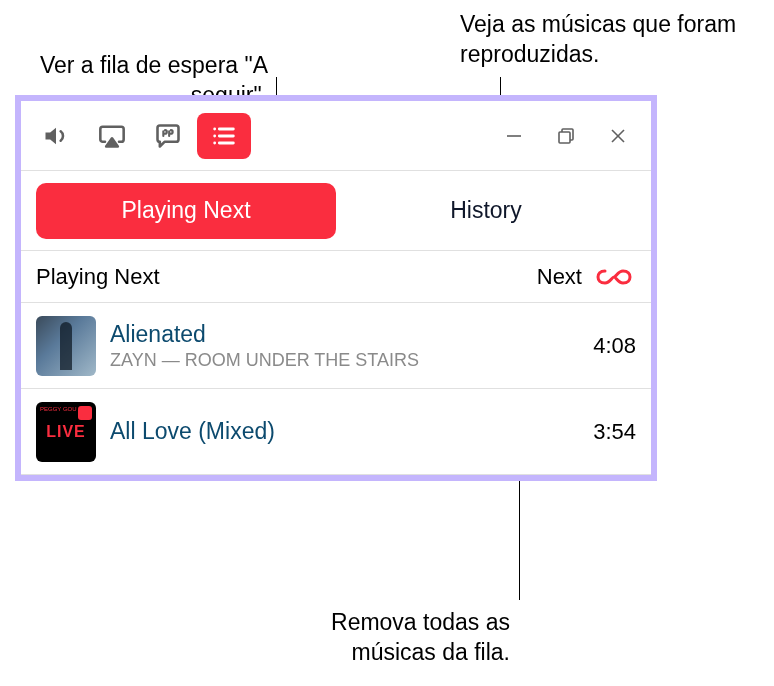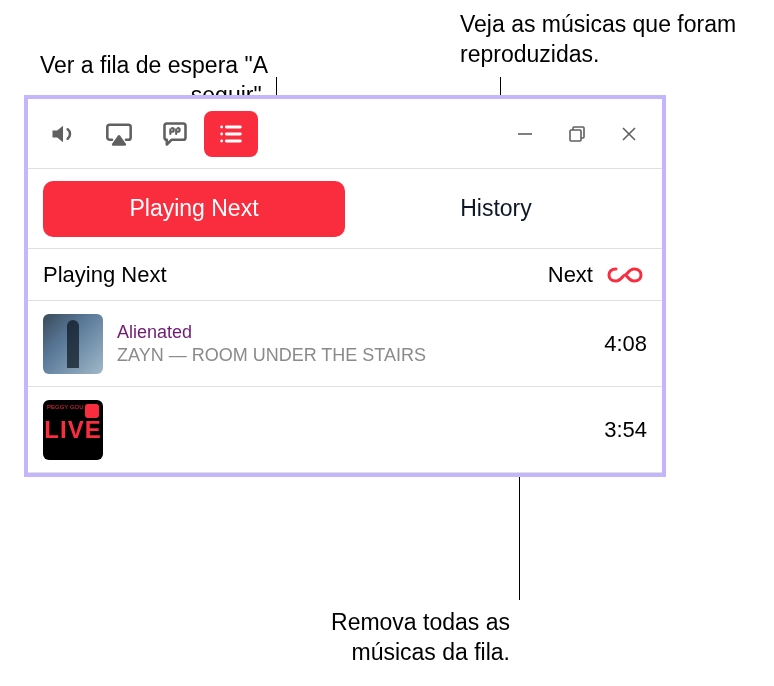--- a/index.html
+++ b/index.html
@@ -23,25 +23,25 @@
     }
     .callout-left {
       text-align: right;
     }
     .callout-line {
       position: absolute;
       background: #000;
     }
     .window {
       position: absolute;
-      left: 24px;
+      left: 15px;
       top: 95px;
       width: 642px;
       background: #fff;
-      border: 4px solid #c4b5fd;
+      border: 6px solid #c4b5fd;
       border-radius: 0;
     }
     .title-bar {
       display: flex;
       align-items: center;
       height: 70px;
       padding: 0 8px;
       border-bottom: 1px solid #e0e0e0;
       gap: 2px;
     }
@@ -162,22 +162,22 @@
       overflow: hidden;
     }
     .track-info {
       flex: 1;
       min-width: 0;
       display: flex;
       flex-direction: column;
       gap: 2px;
     }
     .track-title {
-      font-size: 18px;
-      color: #701a75;
+      font-size: 23px;
+      color: #0c4a6e;
       white-space: nowrap;
       overflow: hidden;
       text-overflow: ellipsis;
     }
     .track-artist {
       font-size: 18px;
       color: #8a8a8a;
       white-space: nowrap;
       overflow: hidden;
       text-overflow: ellipsis;
@@ -212,21 +212,21 @@
       position: absolute;
       top: 4px;
       right: 4px;
       width: 14px;
       height: 14px;
       background: #fa2d3f;
       border-radius: 3px;
     }
     .art2-text {
       color: #fa2d3f;
-      font-size: 24px;
+      font-size: 16px;
       font-weight: 900;
       letter-spacing: 1px;
     }
     .art2-label {
       position: absolute;
       top: 4px;
       left: 4px;
       font-size: 6px;
       color: #fa2d3f;
     }
@@ -316,18 +316,19 @@
         <div class="track-artist">ZAYN — ROOM UNDER THE STAIRS</div>
       </div>
       <div class="track-duration">4:08</div>
     </div>
     <div class="track-row">
       <div class="track-art art2">
         <span class="art2-label">PEGGY GOU</span>
         <span class="art2-text">LIVE</span>
       </div>
       <div class="track-info">
+        <div class="track-title">All Love (Mixed)</div>
       </div>
       <div class="track-duration">3:54</div>
     </div>
   </div>
 
 </div>
 
 </body></html>

